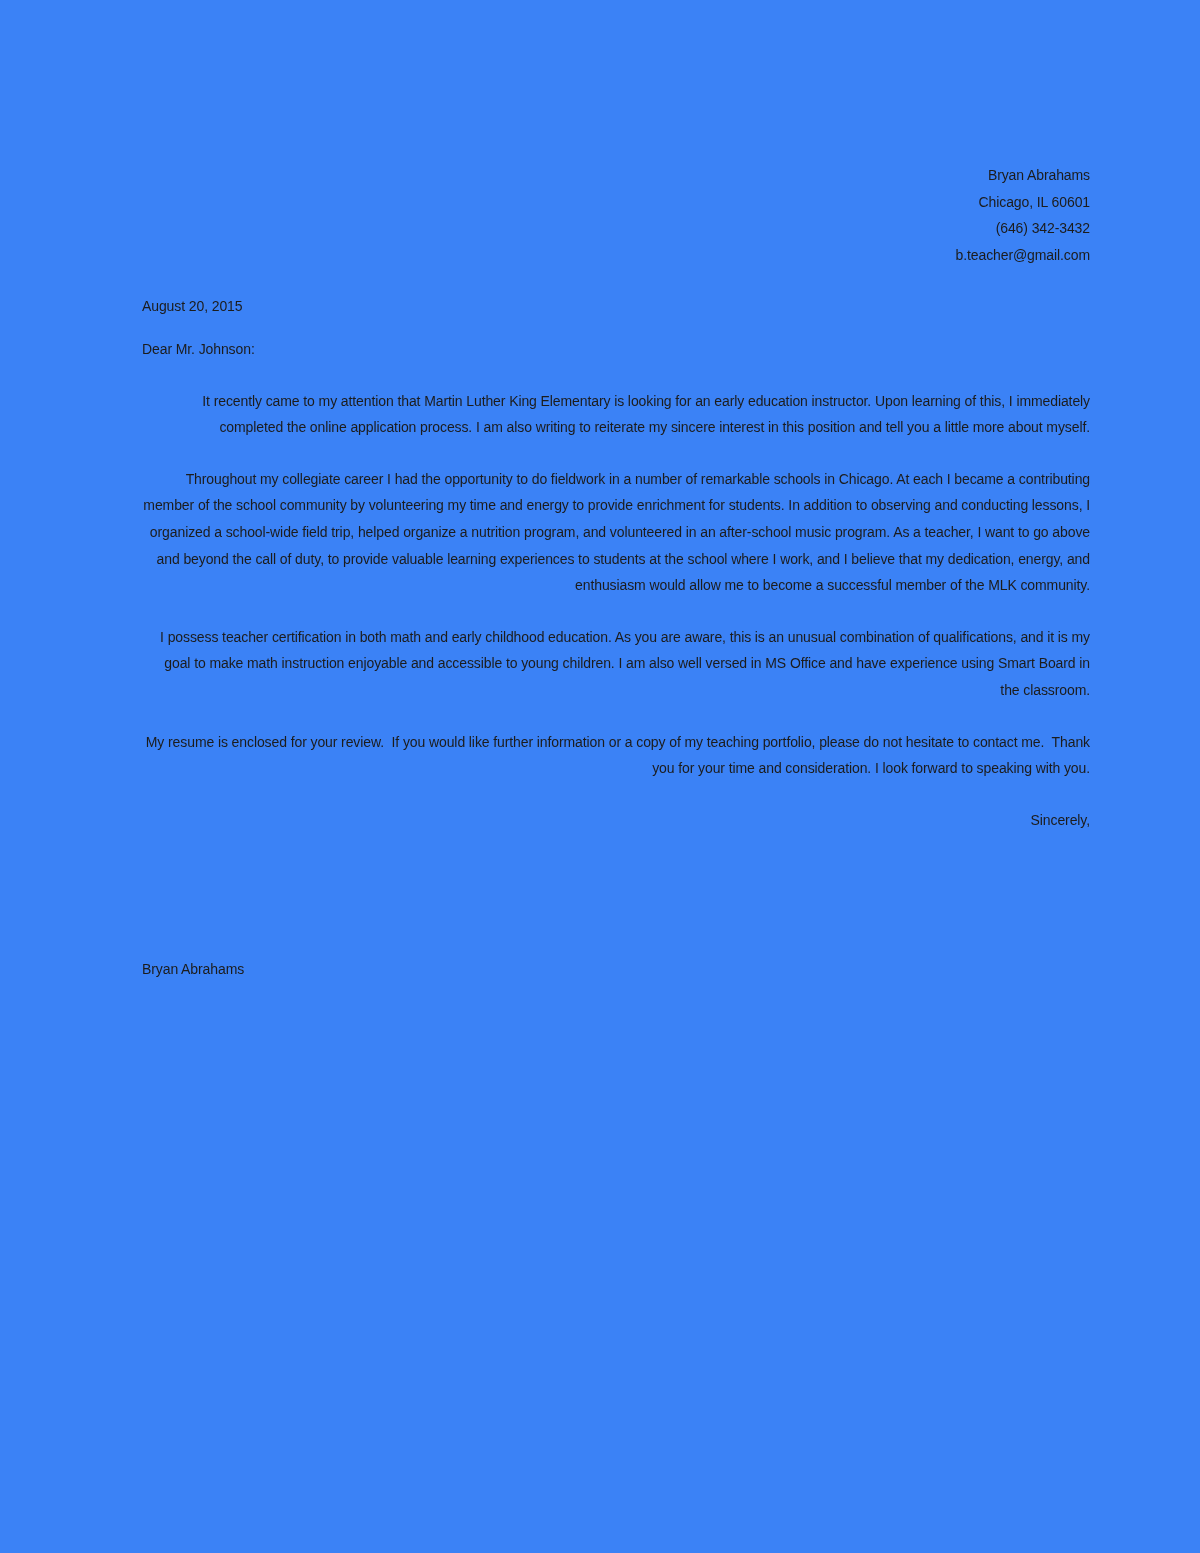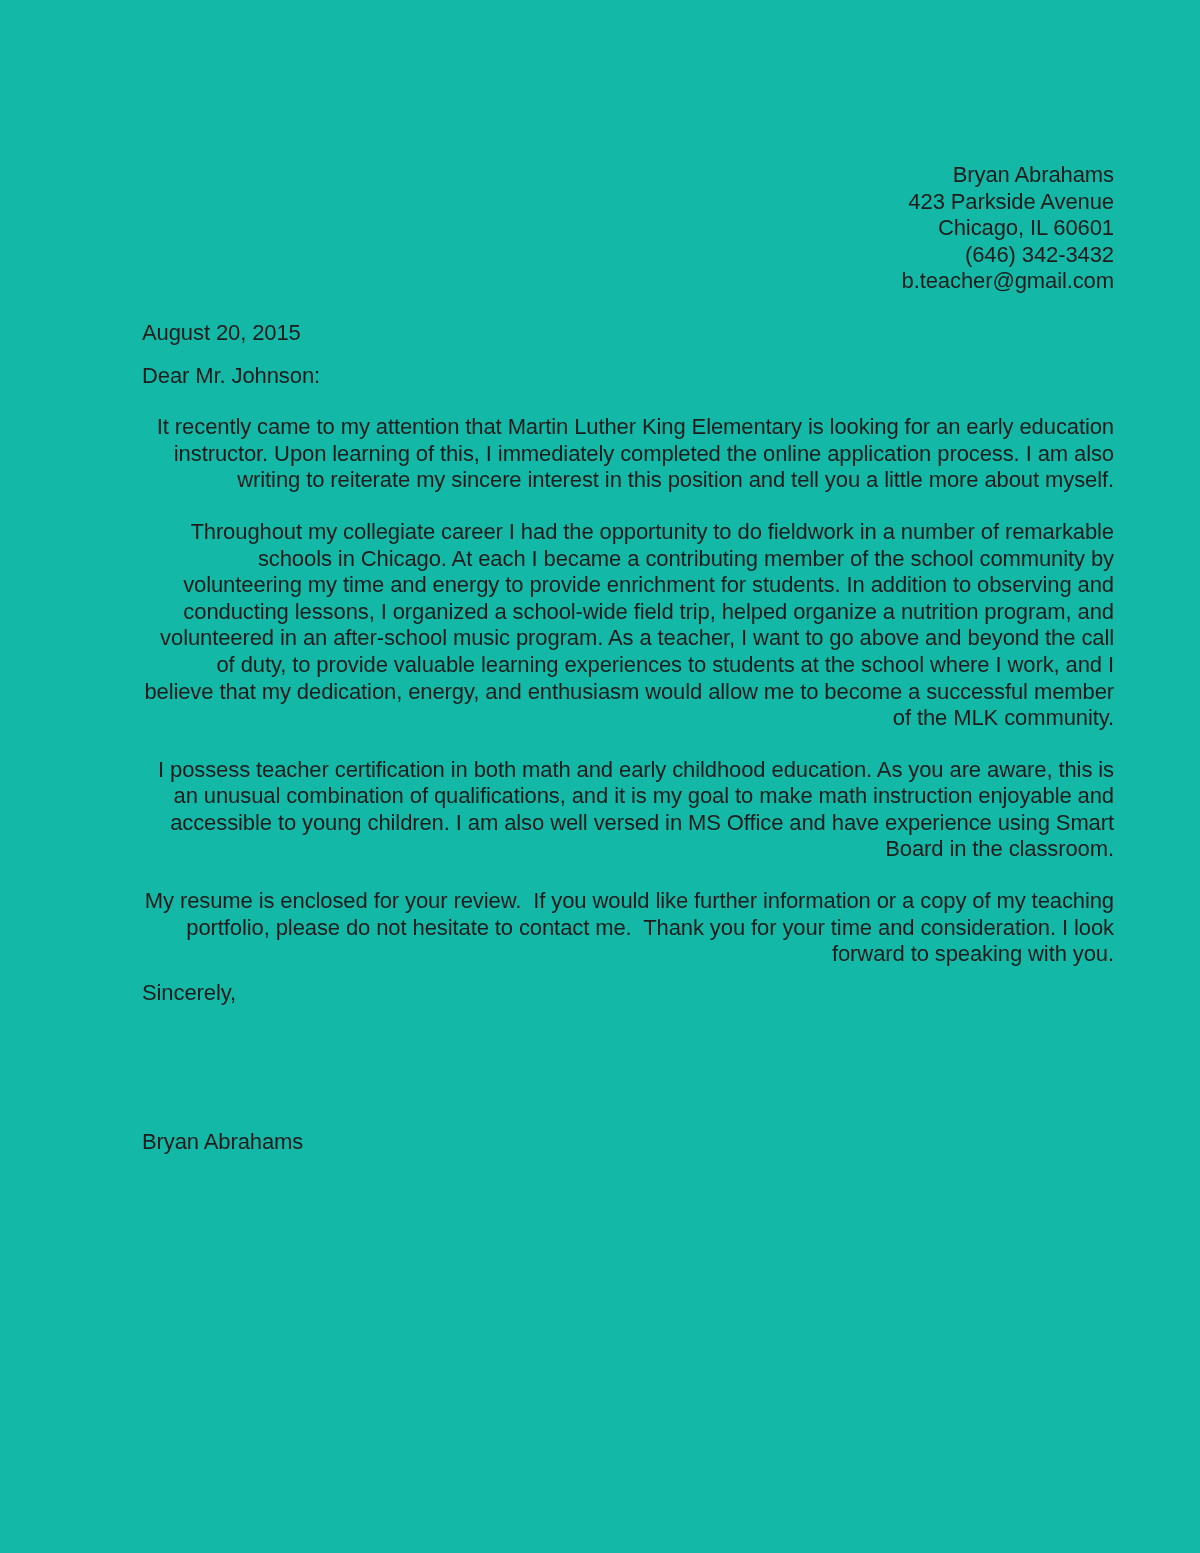--- a/index.html
+++ b/index.html
@@ -5,25 +5,25 @@
   html, body {
     margin: 0;
     padding: 0;
     background: #ffffff;
   }
   .page {
     position: relative;
     width: 1200px;
     height: 1553px;
     margin: 0 auto;
-    background: #14b8a6;
+    background: #3b82f6;
     box-sizing: border-box;
-    padding: 162px 86px 0 142px;
+    padding: 162px 110px 0 142px;
     font-family: "Liberation Sans", "DejaVu Sans", sans-serif;
-    font-size: 22px;
+    font-size: 14px;
     line-height: 26.6px;
     color: #1c1c1c;
     letter-spacing: -0.1px;
   }
   .sender-block {
     text-align: right;
   }
   .recipient-block {
     margin-top: 36px;
     text-align: left;
@@ -33,37 +33,37 @@
   }
   .salutation-line {
     margin-top: 16px;
   }
   p.para {
     margin: 25px 0 0 0;
     white-space: pre-wrap;
     text-align: right;
   }
   .closing-line {
-    margin-top: 12px;
+    margin-top: 25px;
+    text-align: right;
   }
   .signature-line {
     margin-top: 123px;
   }
   .addr-line {
     display: block;
   }
 </style>
 </head>
 <body>
 
 <div class="page">
 
   <div class="sender-block">
     <span class="addr-line">Bryan Abrahams</span>
-    <span class="addr-line">423 Parkside Avenue</span>
     <span class="addr-line">Chicago, IL 60601</span>
     <span class="addr-line">(646) 342-3432</span>
     <span class="addr-line">b.teacher@gmail.com</span>
   </div>
 
 
   <div class="date-line">August 20, 2015</div>
 
   <div class="salutation-line">Dear Mr. Johnson:</div>
 

